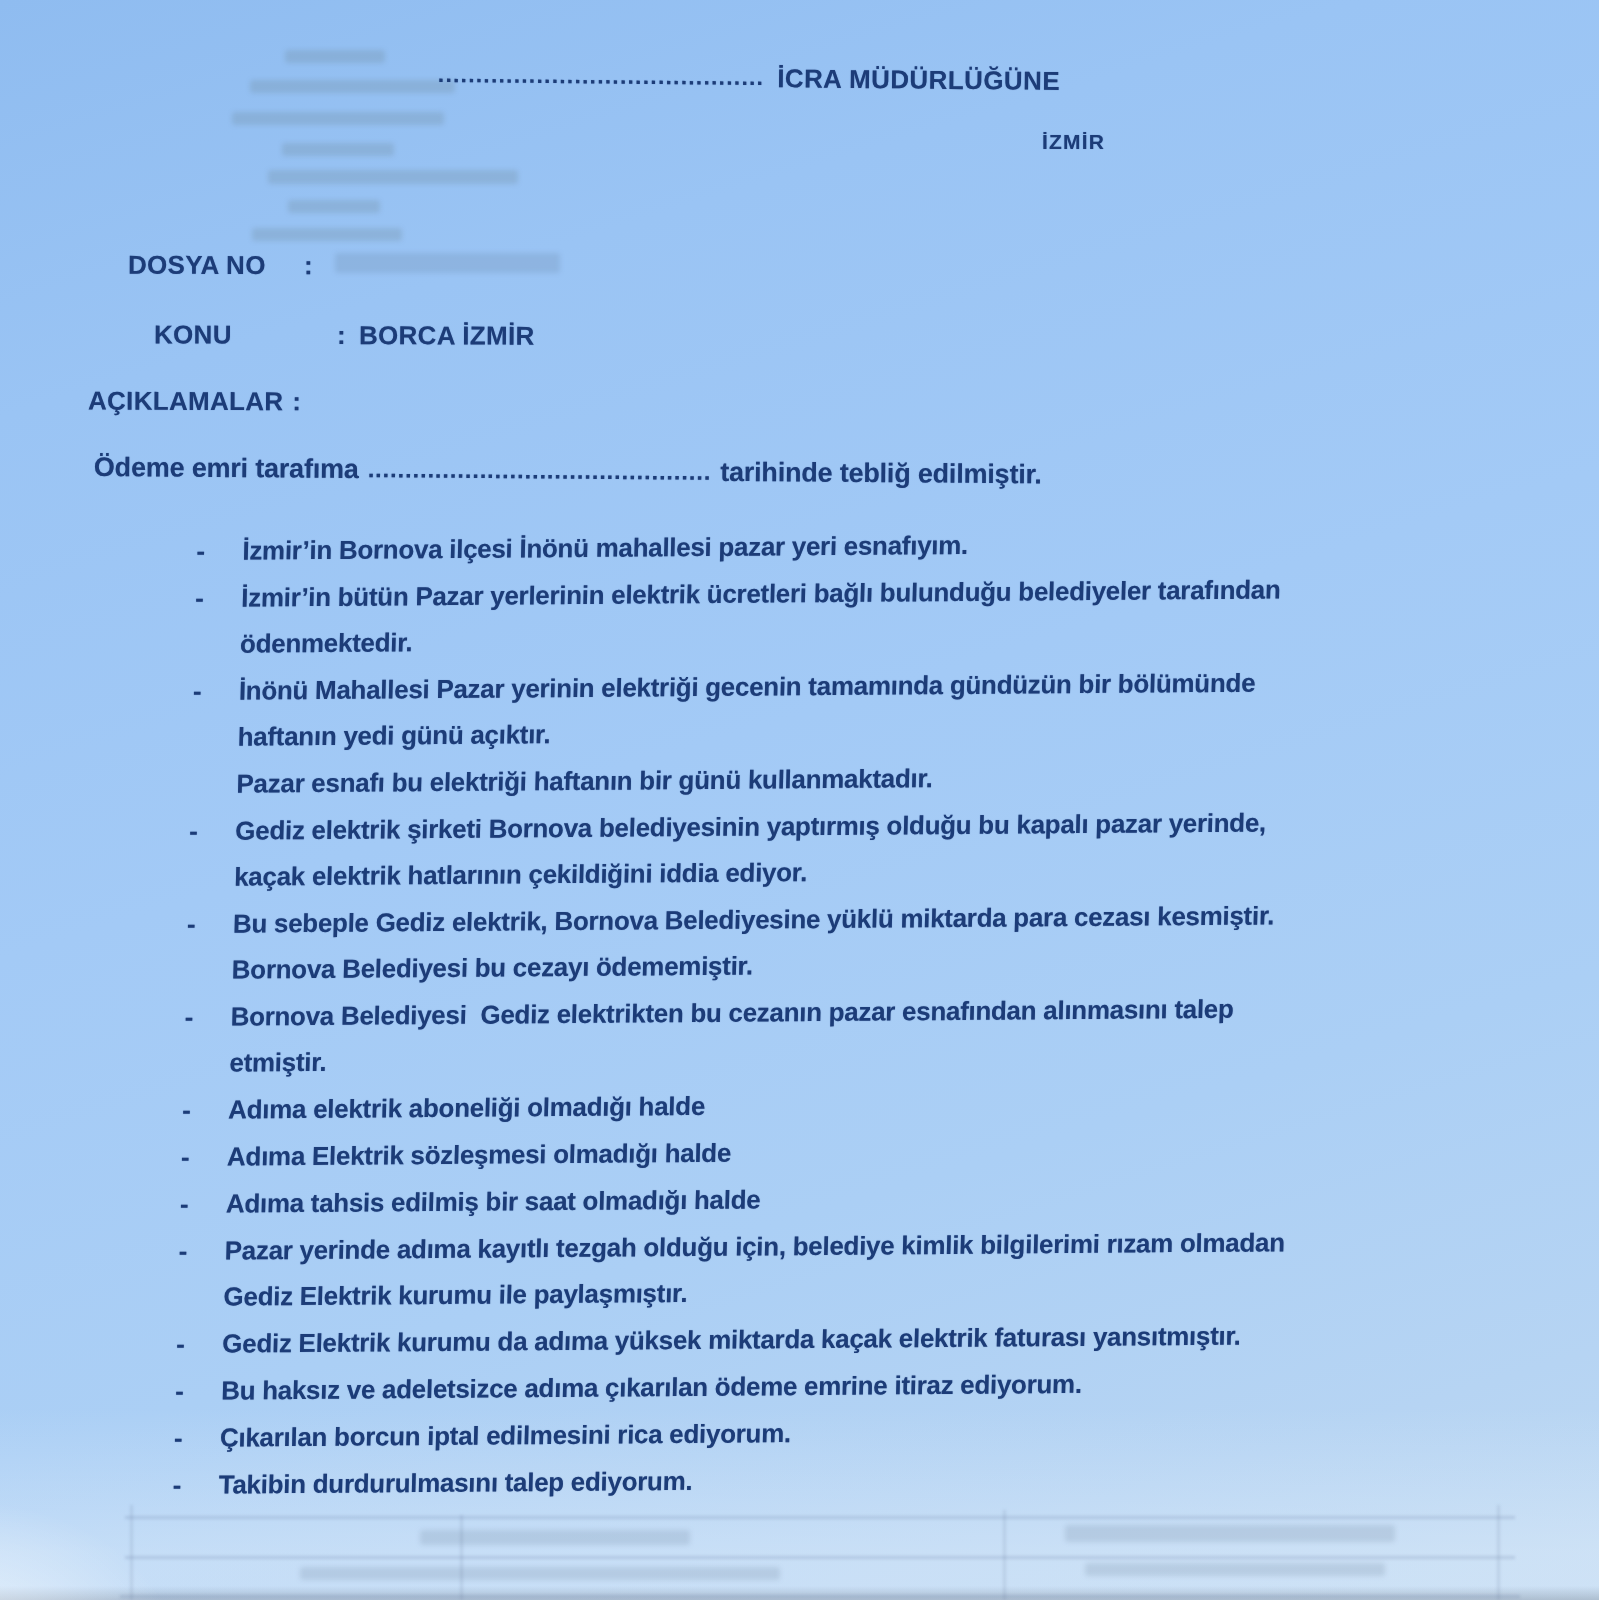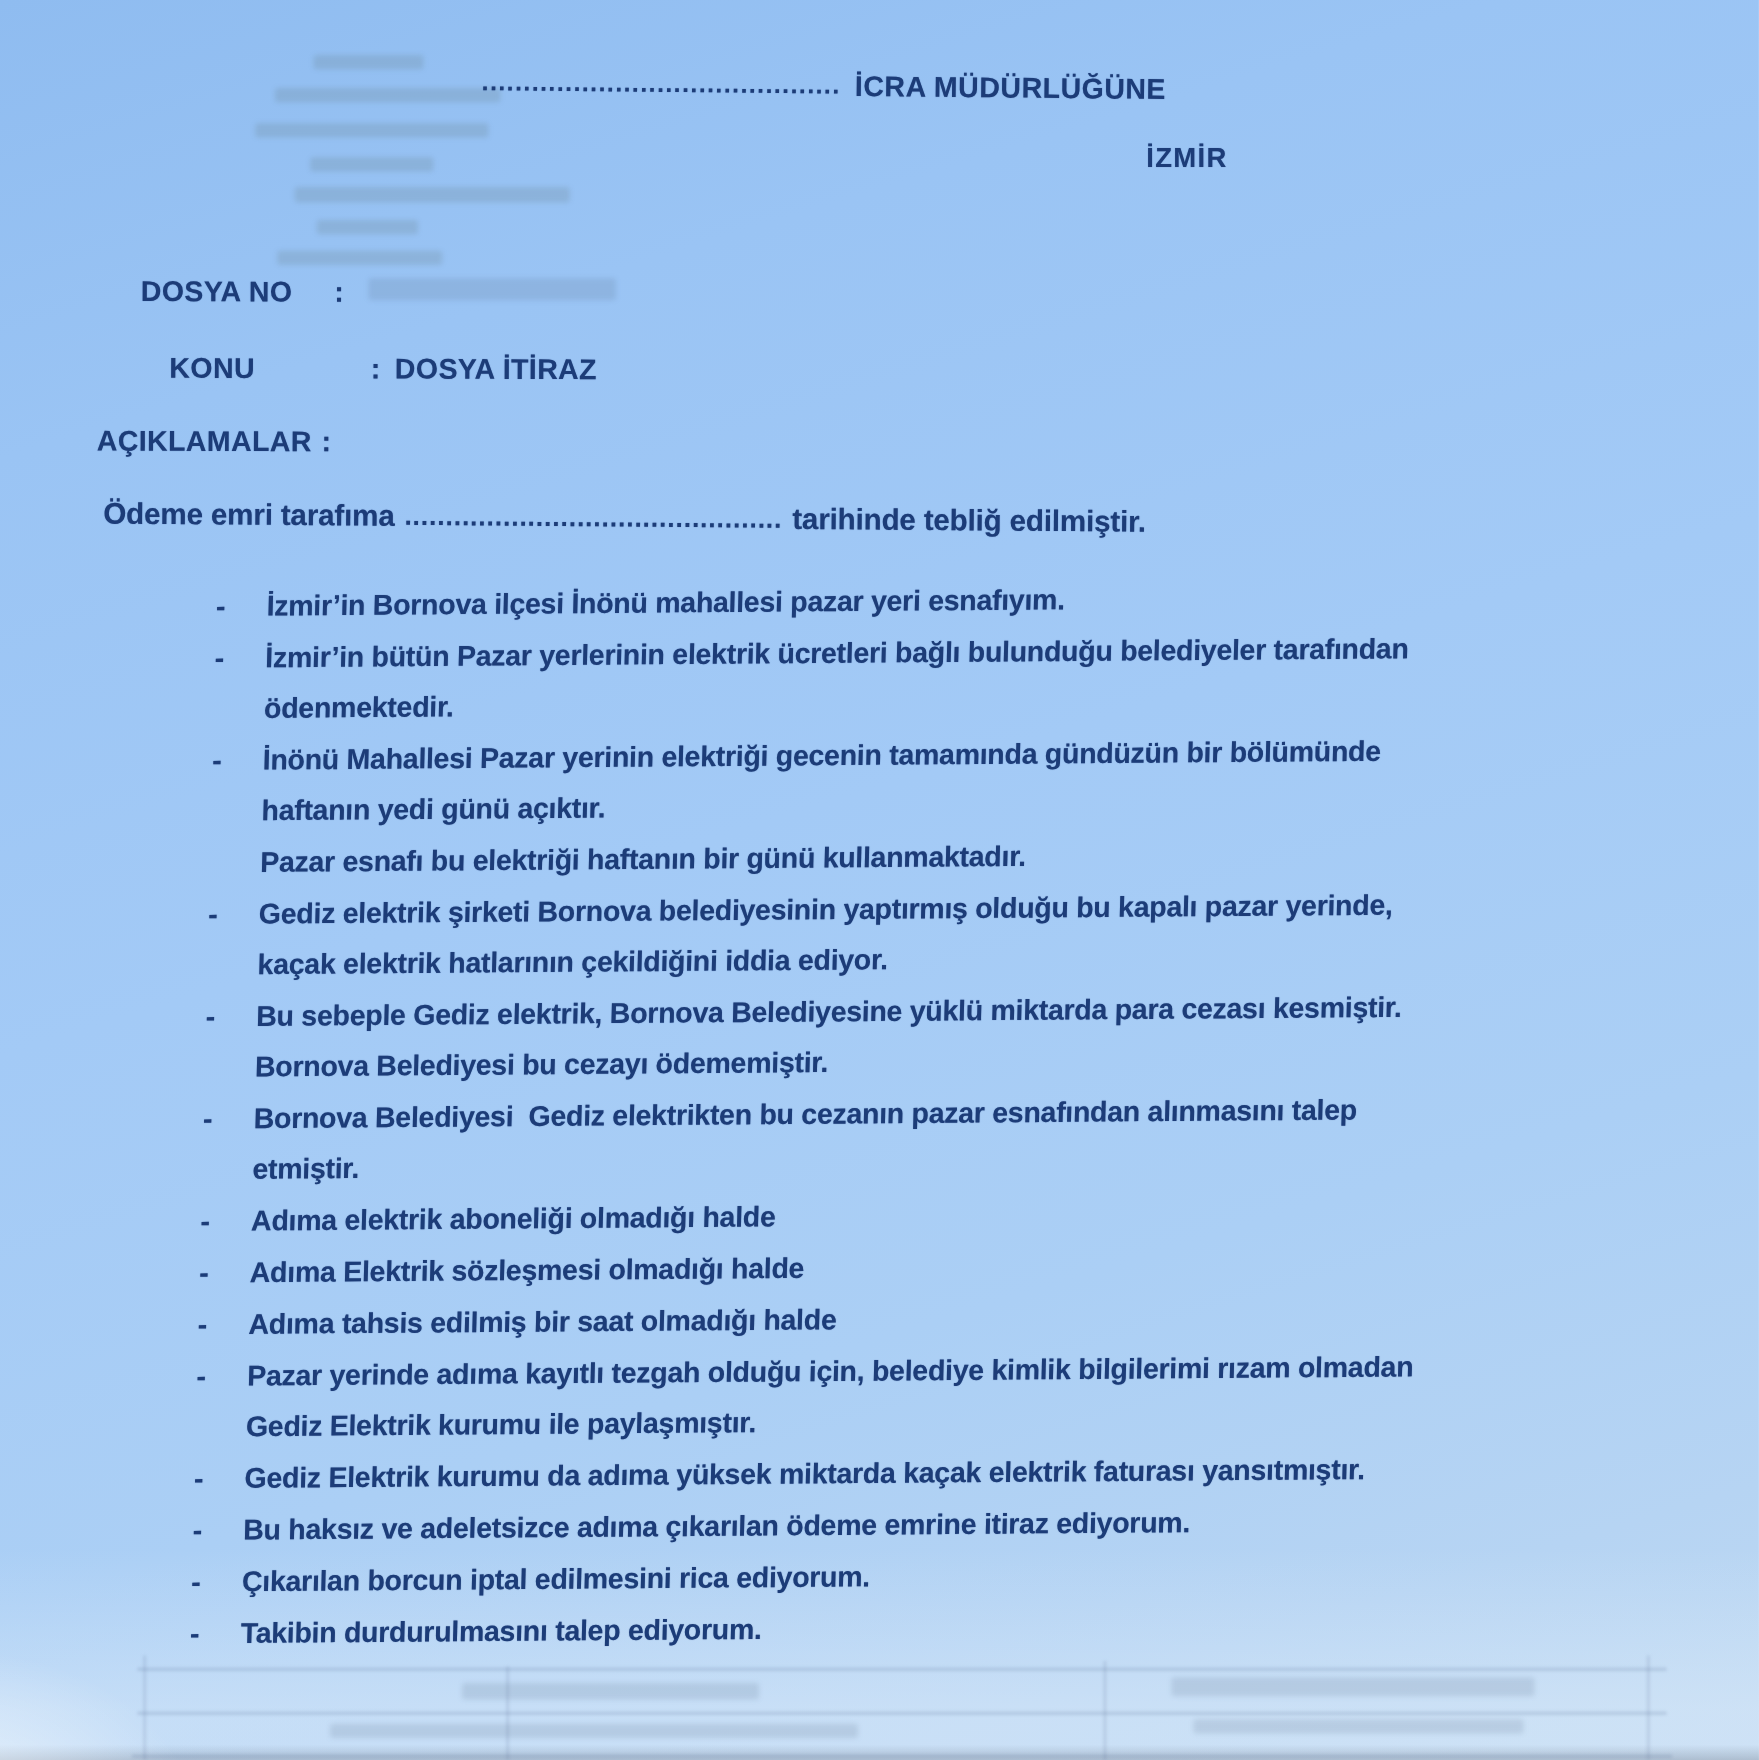--- a/index.html
+++ b/index.html
@@ -21,21 +21,21 @@
 
   
   .header-row{
     left:438px;top:60px;
     font-size:26px;white-space:nowrap;
     transform:rotate(0.55deg);transform-origin:left top;
     letter-spacing:0.4px;
   }
   .header-row .dots{font-size:23px;letter-spacing:1.2px;vertical-align:2px;}
   .header-row .title{margin-left:13px;}
-  .city{left:1042px;top:130px;font-size:25px;letter-spacing:1.2px;}
+  .city{left:1042px;top:130px;font-size:21px;letter-spacing:1.2px;}
 
   
   .field{font-size:26px;white-space:nowrap;letter-spacing:0.3px;}
   .field .lbl{display:inline-block;}
   .field.f0{left:128px;top:250px;transform:rotate(0.2deg);}
   .field.f1{left:109px;top:320px;transform:rotate(0.2deg);}
   .field.f2{left:88px;top:386px;transform:rotate(0.2deg);}
   .field.f0 .lbl{width:176px;}
   .field.f1 .lbl{width:183px;margin-left:45px;}
   .field.f2 .lbl{margin-right:9px;}
@@ -96,21 +96,21 @@
 
   <div class="abs header-row">
     <span class="dots">...........................................</span><span class="title">İCRA MÜDÜRLÜĞÜNE</span>
   </div>
   <div class="abs city">İZMİR</div>
 
   <div class="abs field f0">
     <span class="lbl">DOSYA NO</span><span class="colon">:</span><span class="val"></span>
   </div>
   <div class="abs field f1">
-    <span class="lbl">KONU</span><span class="colon">:</span><span class="val">DOSYA İTİRAZ</span>
+    <span class="lbl">KONU</span><span class="colon">:</span><span class="val">BORCA İZMİR</span>
   </div>
   <div class="abs field f2">
     <span class="lbl">AÇIKLAMALAR</span><span class="colon">:</span><span class="val"></span>
   </div>
 
   <div class="abs intro">
     <span>Ödeme emri tarafıma</span><span class="dots">..............................................</span><span>tarihinde tebliğ edilmiştir.</span>
   </div>
 
   <div class="abs list">

